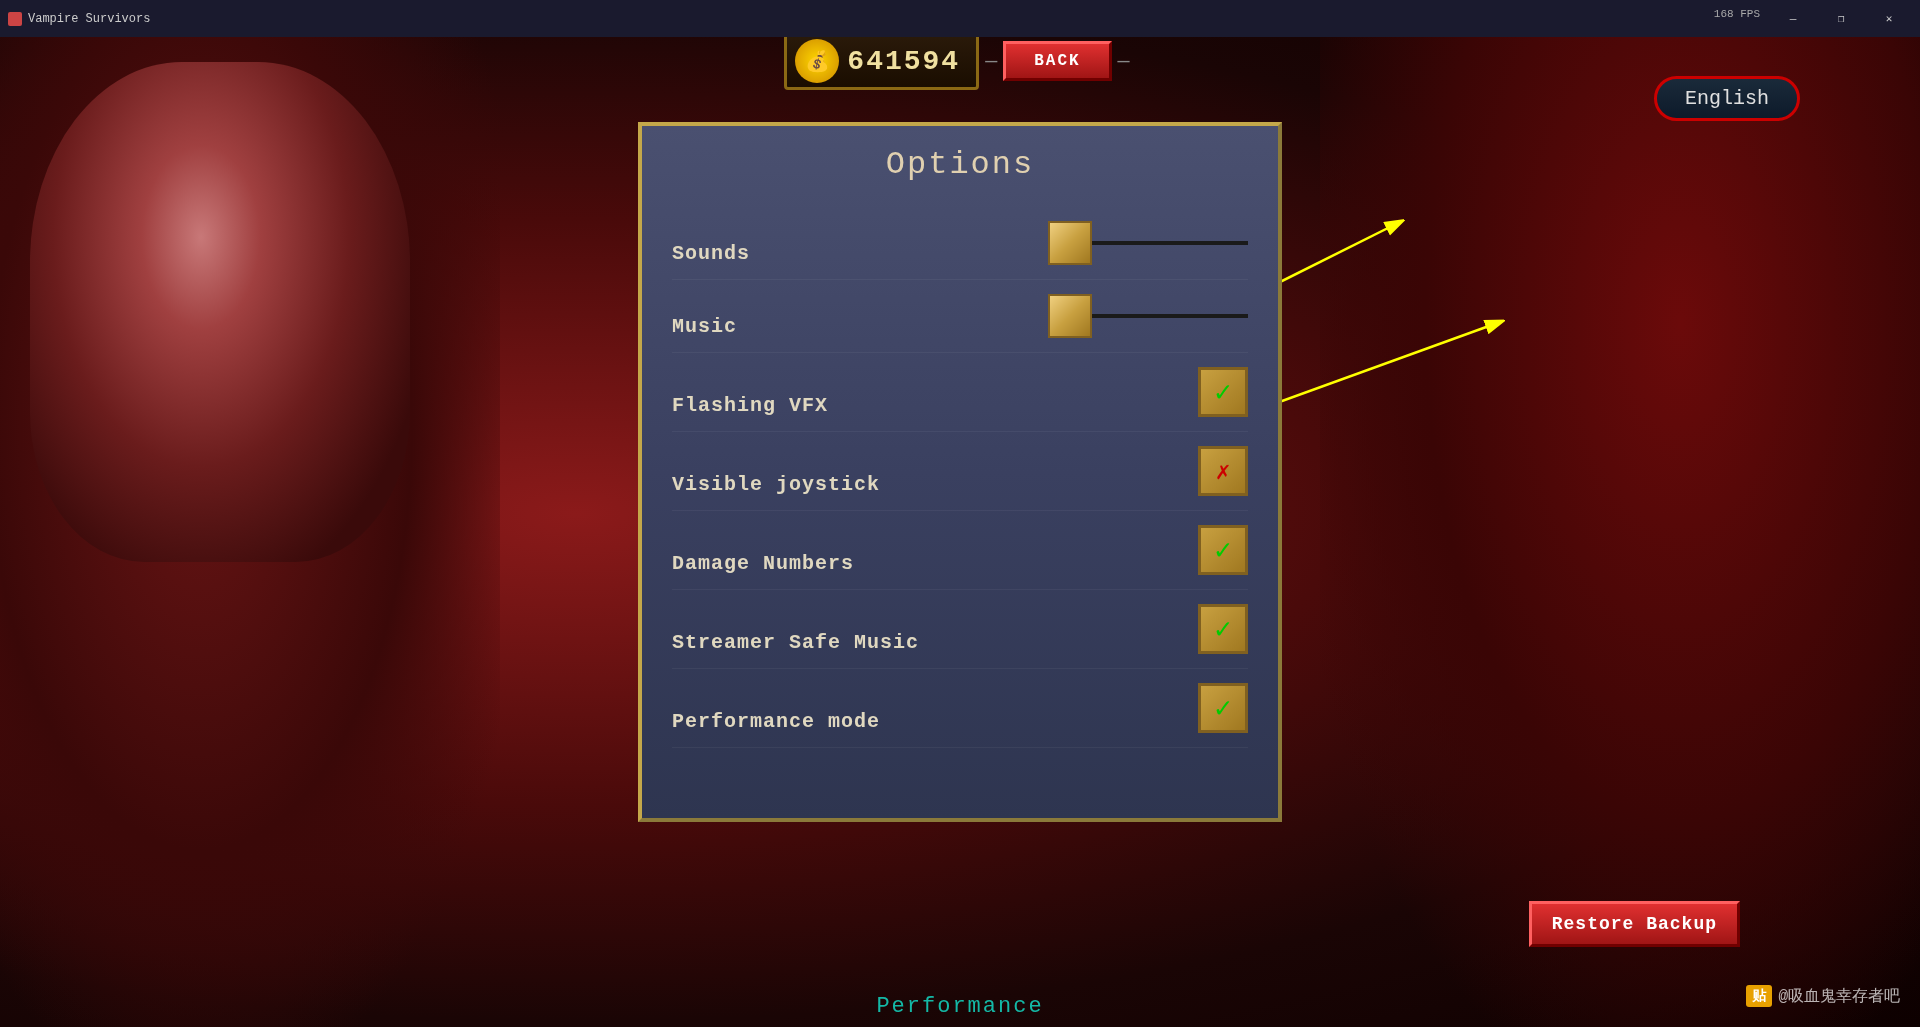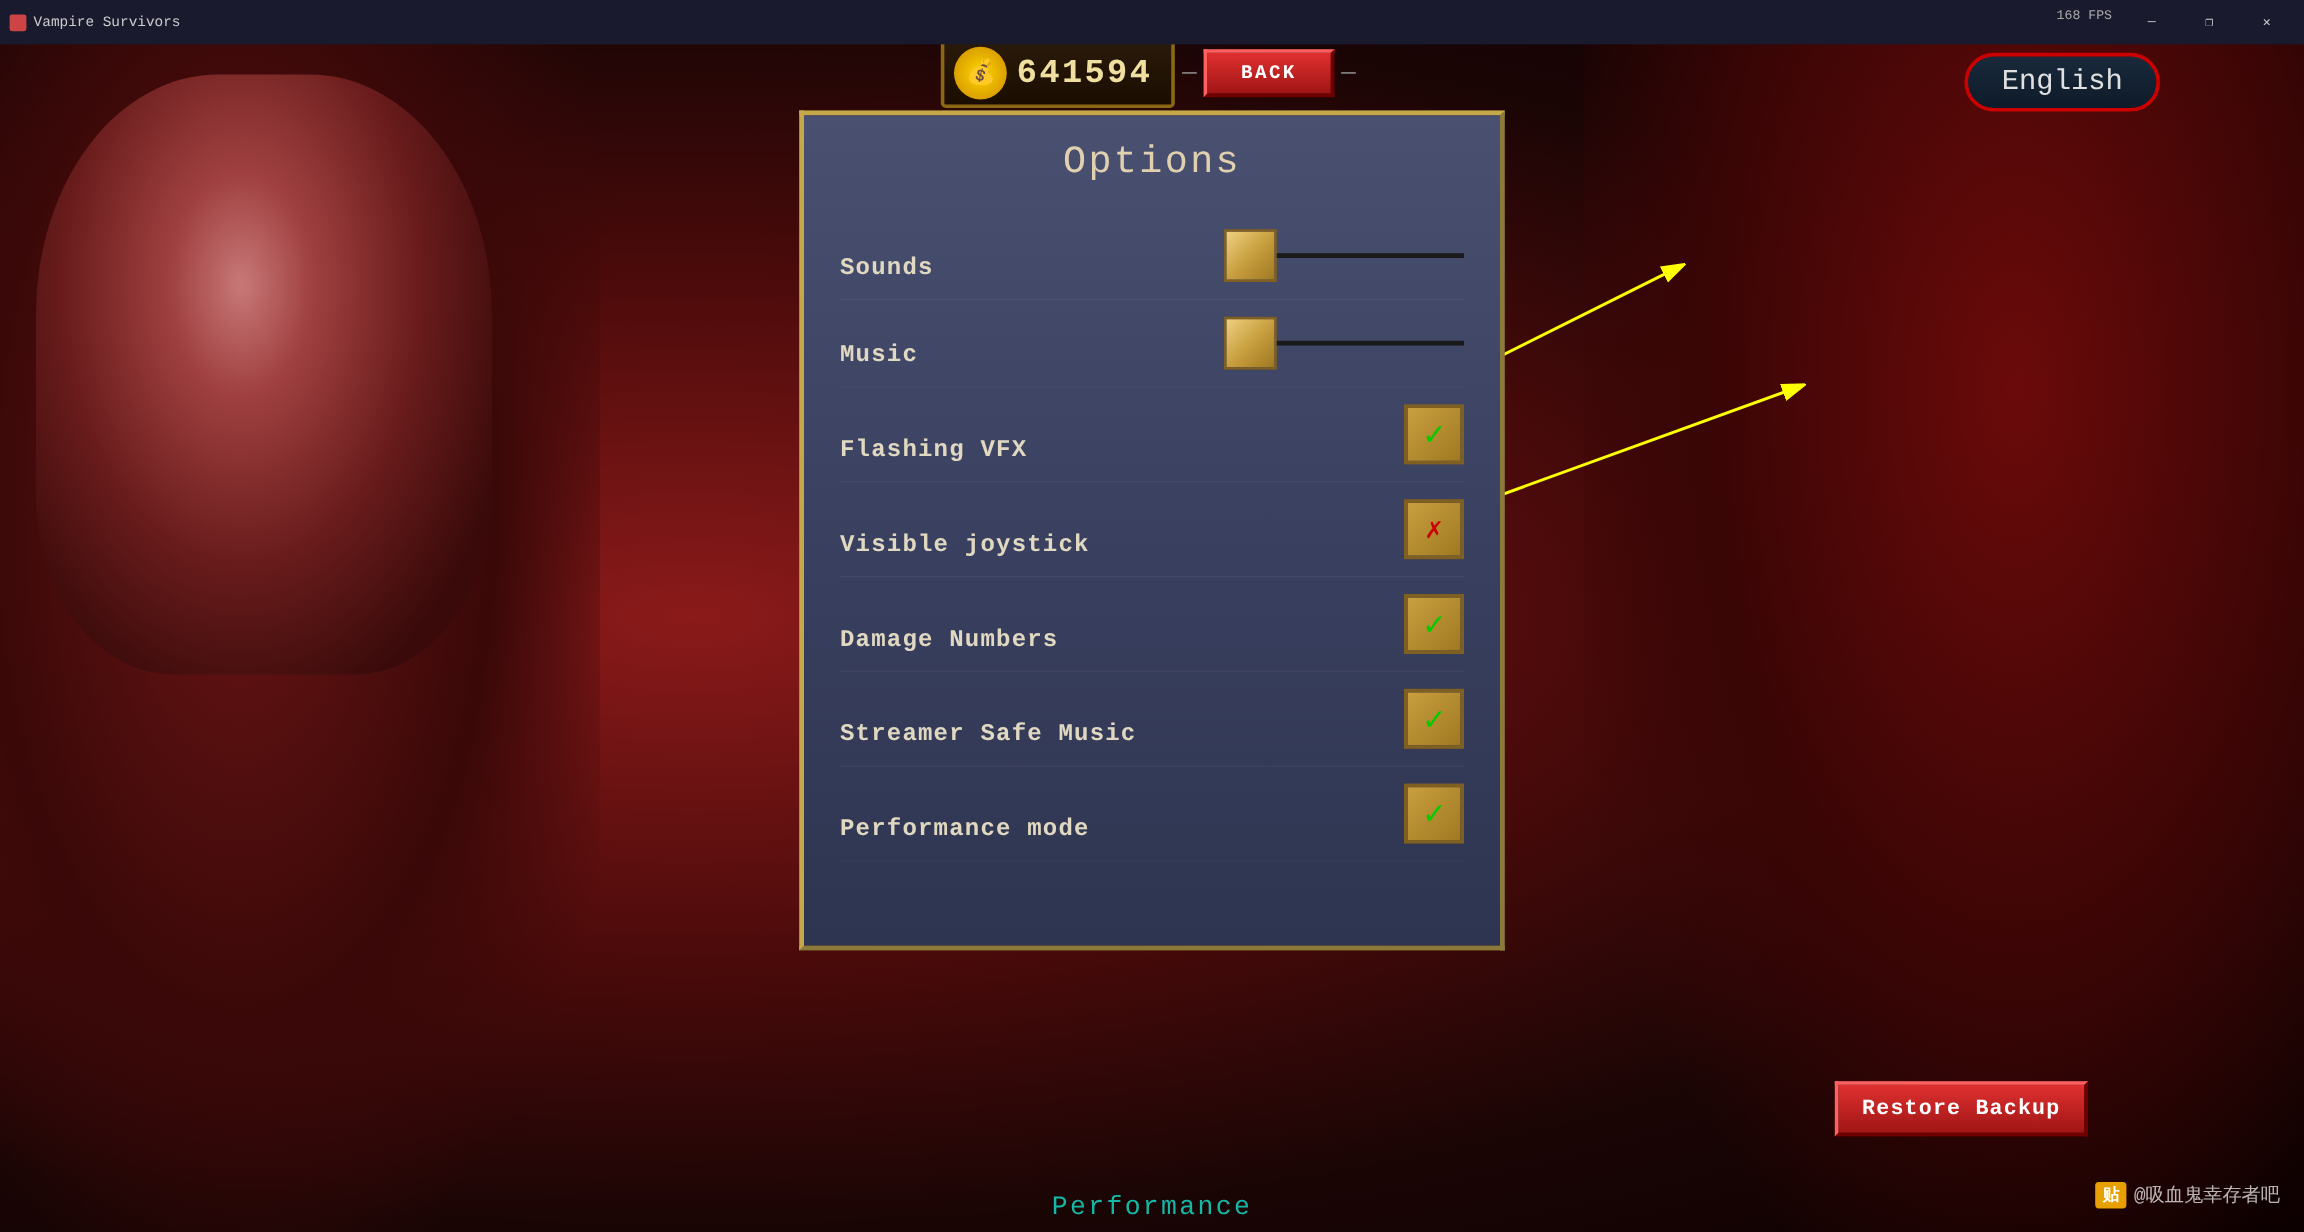--- a/index.html
+++ b/index.html
@@ -180,35 +180,36 @@
       top: 22px;
       right: 120px;
       z-index: 60;
     }
     .language-pill {
       background: linear-gradient(180deg, #1a2a3a 0%, #0d1a2a 100%);
       border: 3px solid #cc0000;
       border-radius: 50px;
       padding: 8px 28px;
       color: #e0e0e0;
-      font-size: 24px;
+      font-size: 20px;
       font-family: 'Courier New', monospace;
       cursor: pointer;
       display: flex;
       align-items: center;
       gap: 8px;
+      margin-top: 32px;
     }
 
     
     .options-panel {
       position: absolute;
-      top: 70px;
+      top: 100px;
       left: 50%;
       transform: translateX(-50%);
-      width: 588px;
+      width: 644px;
       min-height: 700px;
       background: linear-gradient(180deg, #4a5070 0%, #3a4060 50%, #2e3550 100%);
       border: 4px solid #8b7a3a;
       border-top-color: #c4a84a;
       border-left-color: #c4a84a;
       z-index: 40;
       padding: 20px 30px 30px;
     }
 
     .options-title {

